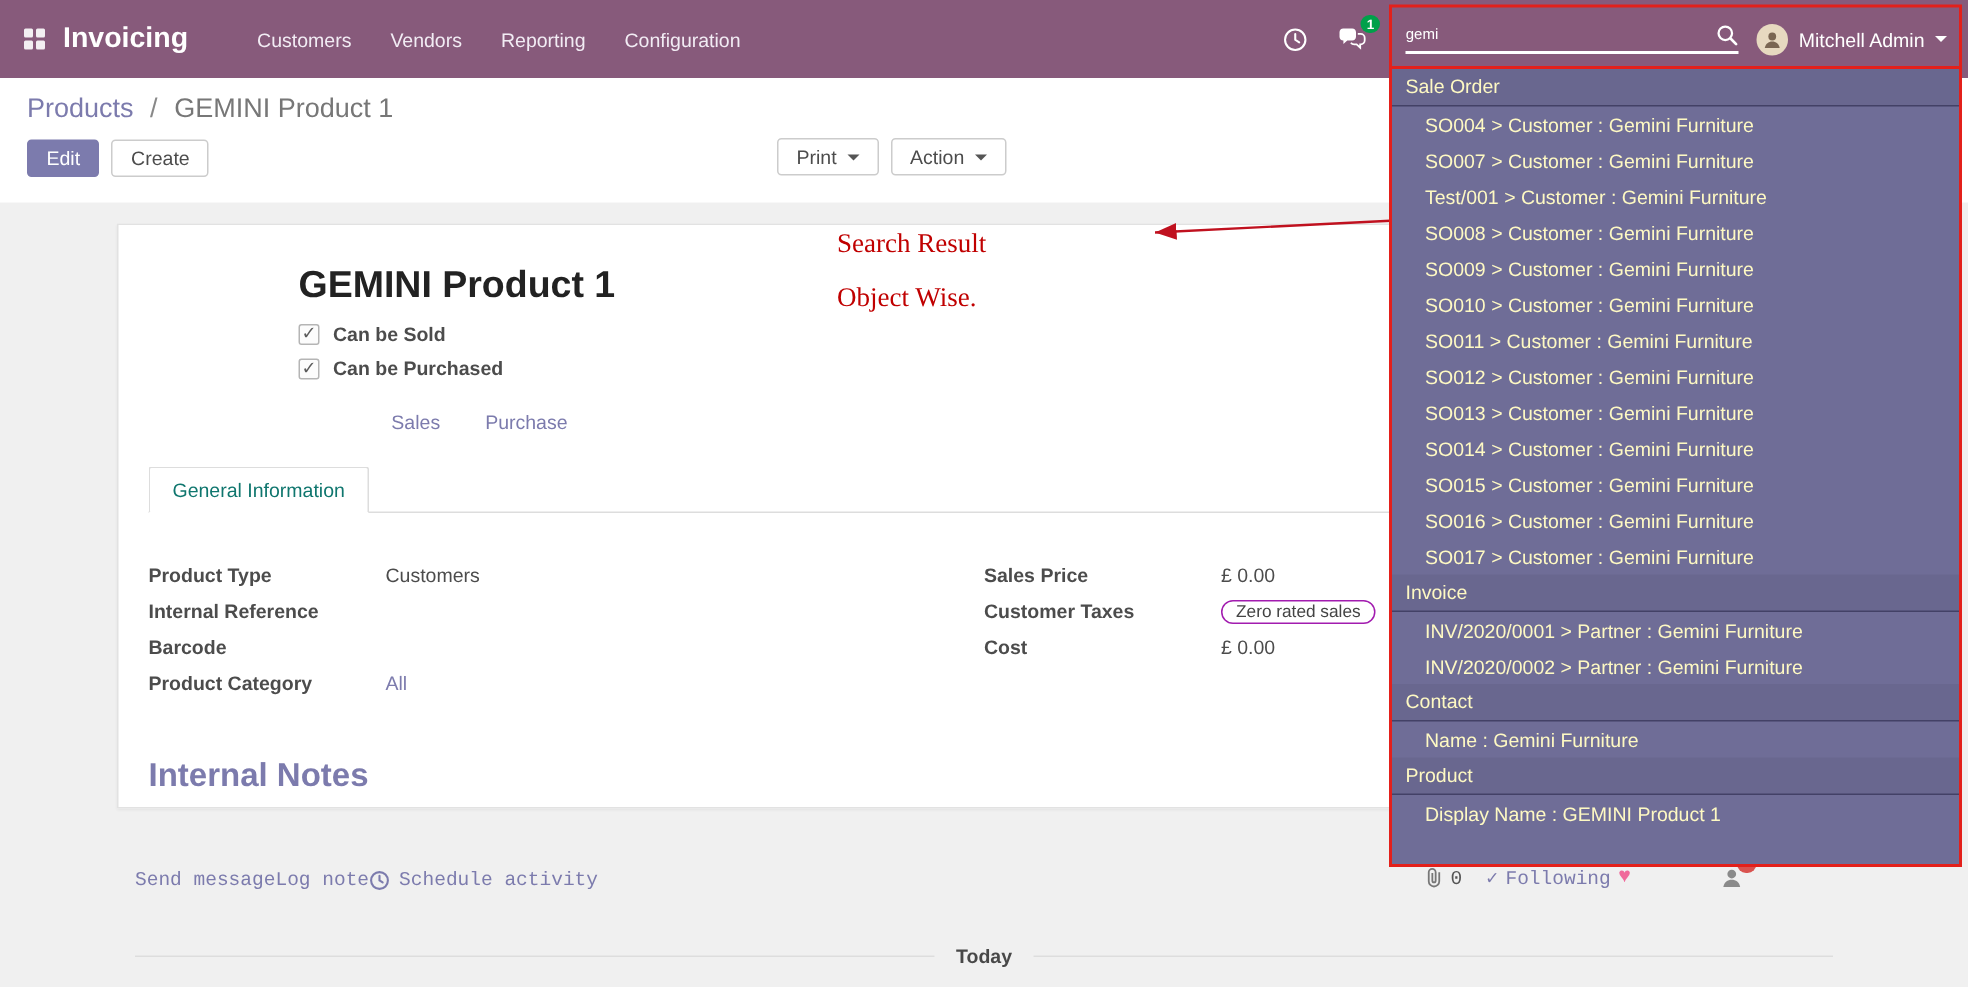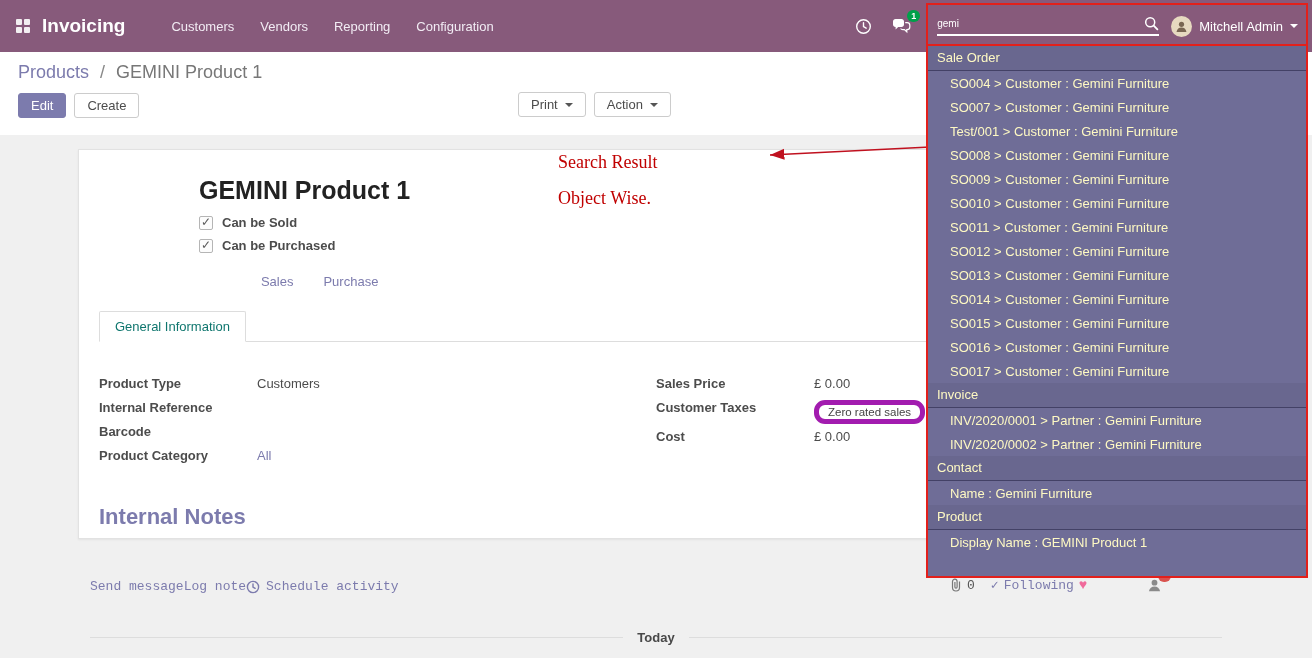--- a/index.html
+++ b/index.html
@@ -66,21 +66,21 @@
   .tab { padding:7px 15px; font-size:13px; color:var(--link); cursor:pointer; margin-bottom:-1px; }
   .tab.active { background:#fff; border:1px solid #ddd; border-bottom:1px solid #fff;
                 color:#0f766e; border-radius:2px 2px 0 0;margin-top:44px; }
 
   .field-grid { display:flex; margin-top:34px; }
   .field-col { width:50%; padding-right:30px; }
   .field-row { display:flex; min-height:19px; margin-bottom:5px; align-items:flex-start; }
   .f-label { width:158px; font-weight:bold; font-size:13px; flex-shrink:0; }
   .f-value { font-size:13px; color:#4c4c4c; }
   a.link { color:var(--link); cursor:pointer; text-decoration:none; }
-  .tag { border:5px solid #a21caf; border-radius:11px; padding:1px 9px; font-size:11.5px; color:#444; cursor:pointer; }
+  .tag { border:1px solid #a21caf; border-radius:11px; padding:1px 9px; font-size:11.5px; color:#444; cursor:pointer; }
   .notes-header { margin-top:32px; color:var(--link); font-size:22px; font-weight:bold; }
 
   
   .chatter { width:1156px; margin:0 auto; padding:40px 12px 0; position:relative; }
   .chatter-links { display:flex; font-size:13px; position:relative; align-items:center;font-family:Liberation Mono, monospace; }
   .chatter-links a { color:var(--link); cursor:pointer; text-decoration:none;
                      display:inline-flex; align-items:center; gap:6px; }
   .follow-area { position:absolute; left:860px; top:-2px; display:flex; align-items:center; gap:16px;
                  font-size:13px; color:#666; }
   .follow-item { display:inline-flex; align-items:center; gap:5px; cursor:pointer; }

